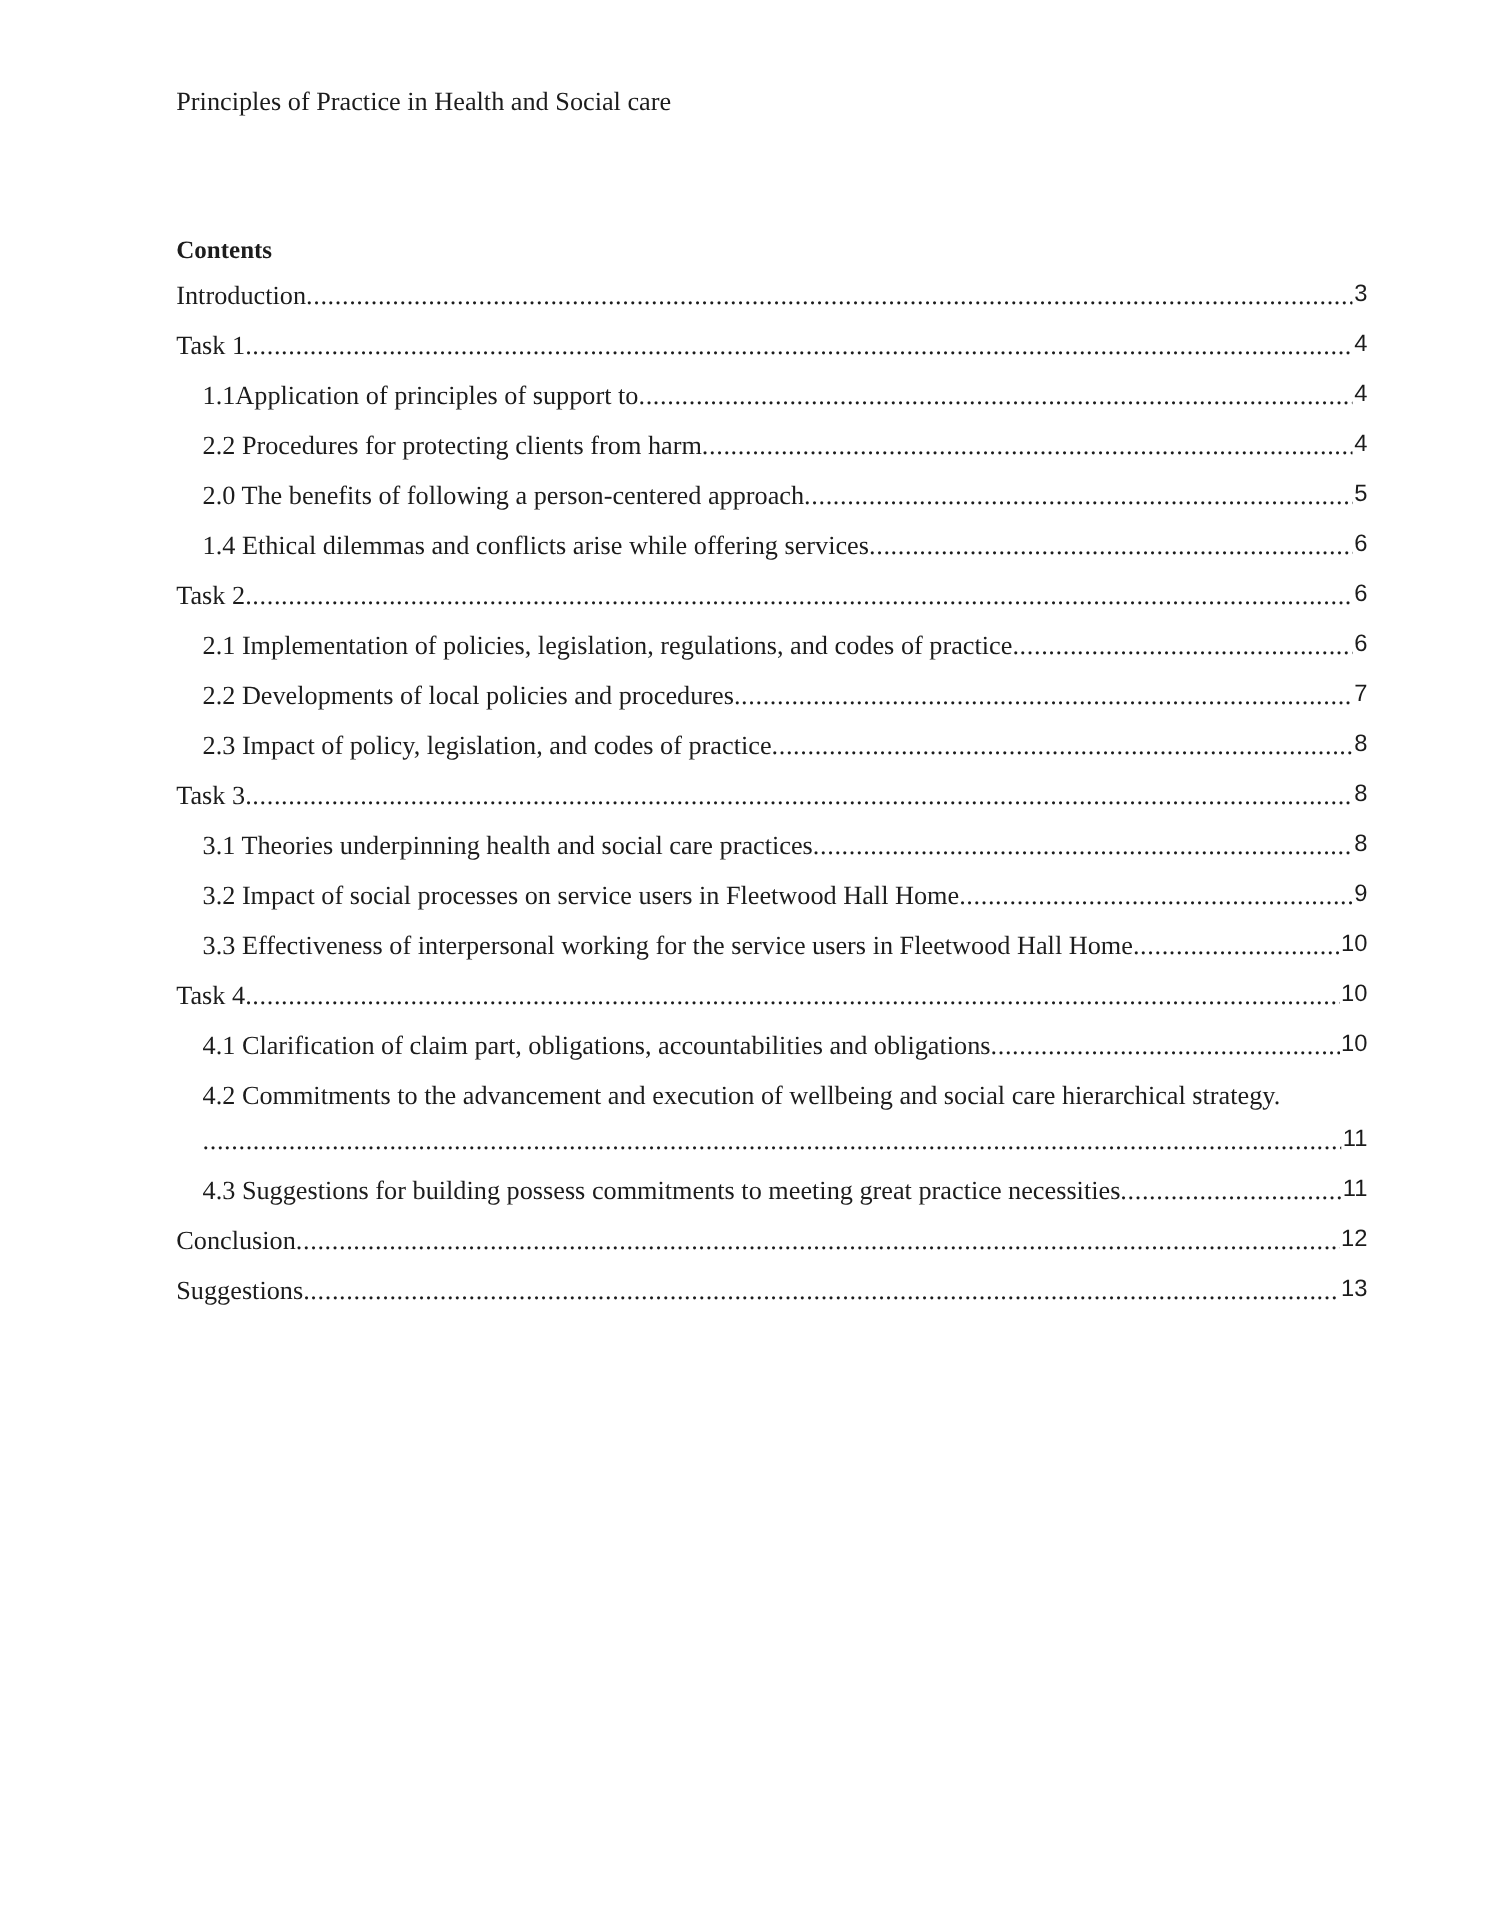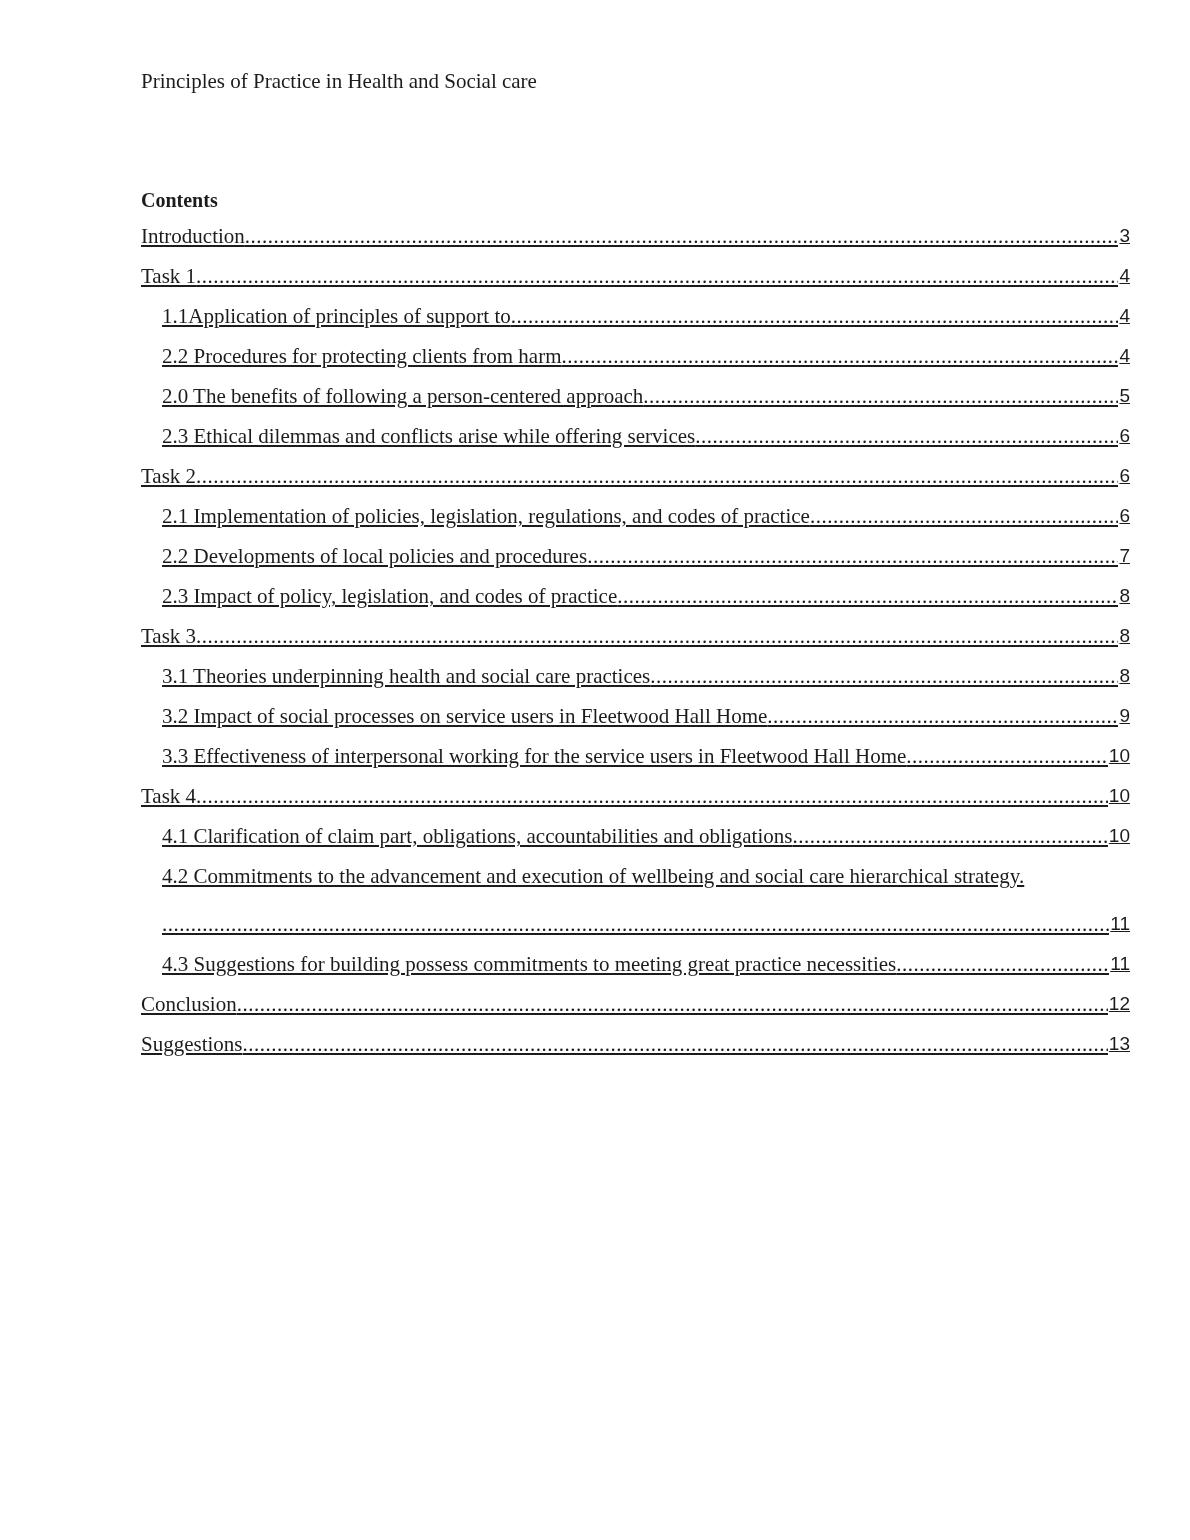--- a/index.html
+++ b/index.html
@@ -6,21 +6,21 @@
     margin: 0;
     padding: 0;
     background: #ffffff;
   }
   .page {
     position: relative;
     width: 1190px;
     height: 1540px;
     box-sizing: border-box;
     background: #ffffff;
-    padding: 69px 60px 40px 141px;
+    padding: 69px 96px 40px 141px;
     font-family: "Liberation Serif", "DejaVu Serif", serif;
     color: #1c1c1c;
     overflow: hidden;
   }
   .doc-header {
     font-size: 21px;
     line-height: 24px;
     font-weight: 400;
   }
   .contents-heading {
@@ -30,41 +30,40 @@
     font-weight: 700;
     font-family: inherit;
   }
   .toc { width: 100%; }
   .toc-entry {
     display: flex;
     align-items: flex-start;
     font-size: 21px;
     line-height: 32px;
     margin-bottom: 8px;
-    text-decoration: underline;
   }
   .toc-entry.level-1 { padding-left: 21px; }
   .toc-label {
     flex: 0 1 auto;
     white-space: normal;
   }
   .toc-dots {
     flex: 1 1 10px;
     overflow: hidden;
     white-space: nowrap;
     min-width: 0;
     letter-spacing: 0.5px;
   }
   .toc-page {
     flex: 0 0 auto;
     font-family: "Liberation Sans", "DejaVu Sans", sans-serif;
     font-size: 19px;
     padding-left: 1px;
   }
-  .toc-entry.wrap-first { margin-bottom: 16px; }
+  .toc-entry.wrap-first { margin-bottom: 4px; }
 </style>
 </head>
 <body>
 
 <div class="page">
   <div class="doc-header">Principles of Practice in Health and Social care</div>
 
   <h2 class="contents-heading">Contents</h2>
 
   <div class="toc" id="toc">
@@ -87,21 +86,21 @@
         <span class="toc-label">2.2 Procedures for protecting clients from harm</span>
         <span class="toc-dots">................................................................................................................................................................................................................................................................................................................................................................................................................</span>
         <span class="toc-page">4</span>
       </div>
       <div class="toc-entry level-1">
         <span class="toc-label">2.0 The benefits of following a person-centered approach</span>
         <span class="toc-dots">................................................................................................................................................................................................................................................................................................................................................................................................................</span>
         <span class="toc-page">5</span>
       </div>
       <div class="toc-entry level-1">
-        <span class="toc-label">2.3 Ethical dilemmas and conflicts arise while offering services</span>
+        <span class="toc-label">1.4 Ethical dilemmas and conflicts arise while offering services</span>
         <span class="toc-dots">................................................................................................................................................................................................................................................................................................................................................................................................................</span>
         <span class="toc-page">6</span>
       </div>
       <div class="toc-entry level-0">
         <span class="toc-label">Task 2</span>
         <span class="toc-dots">................................................................................................................................................................................................................................................................................................................................................................................................................</span>
         <span class="toc-page">6</span>
       </div>
       <div class="toc-entry level-1">
         <span class="toc-label">2.1 Implementation of policies, legislation, regulations, and codes of practice</span>

